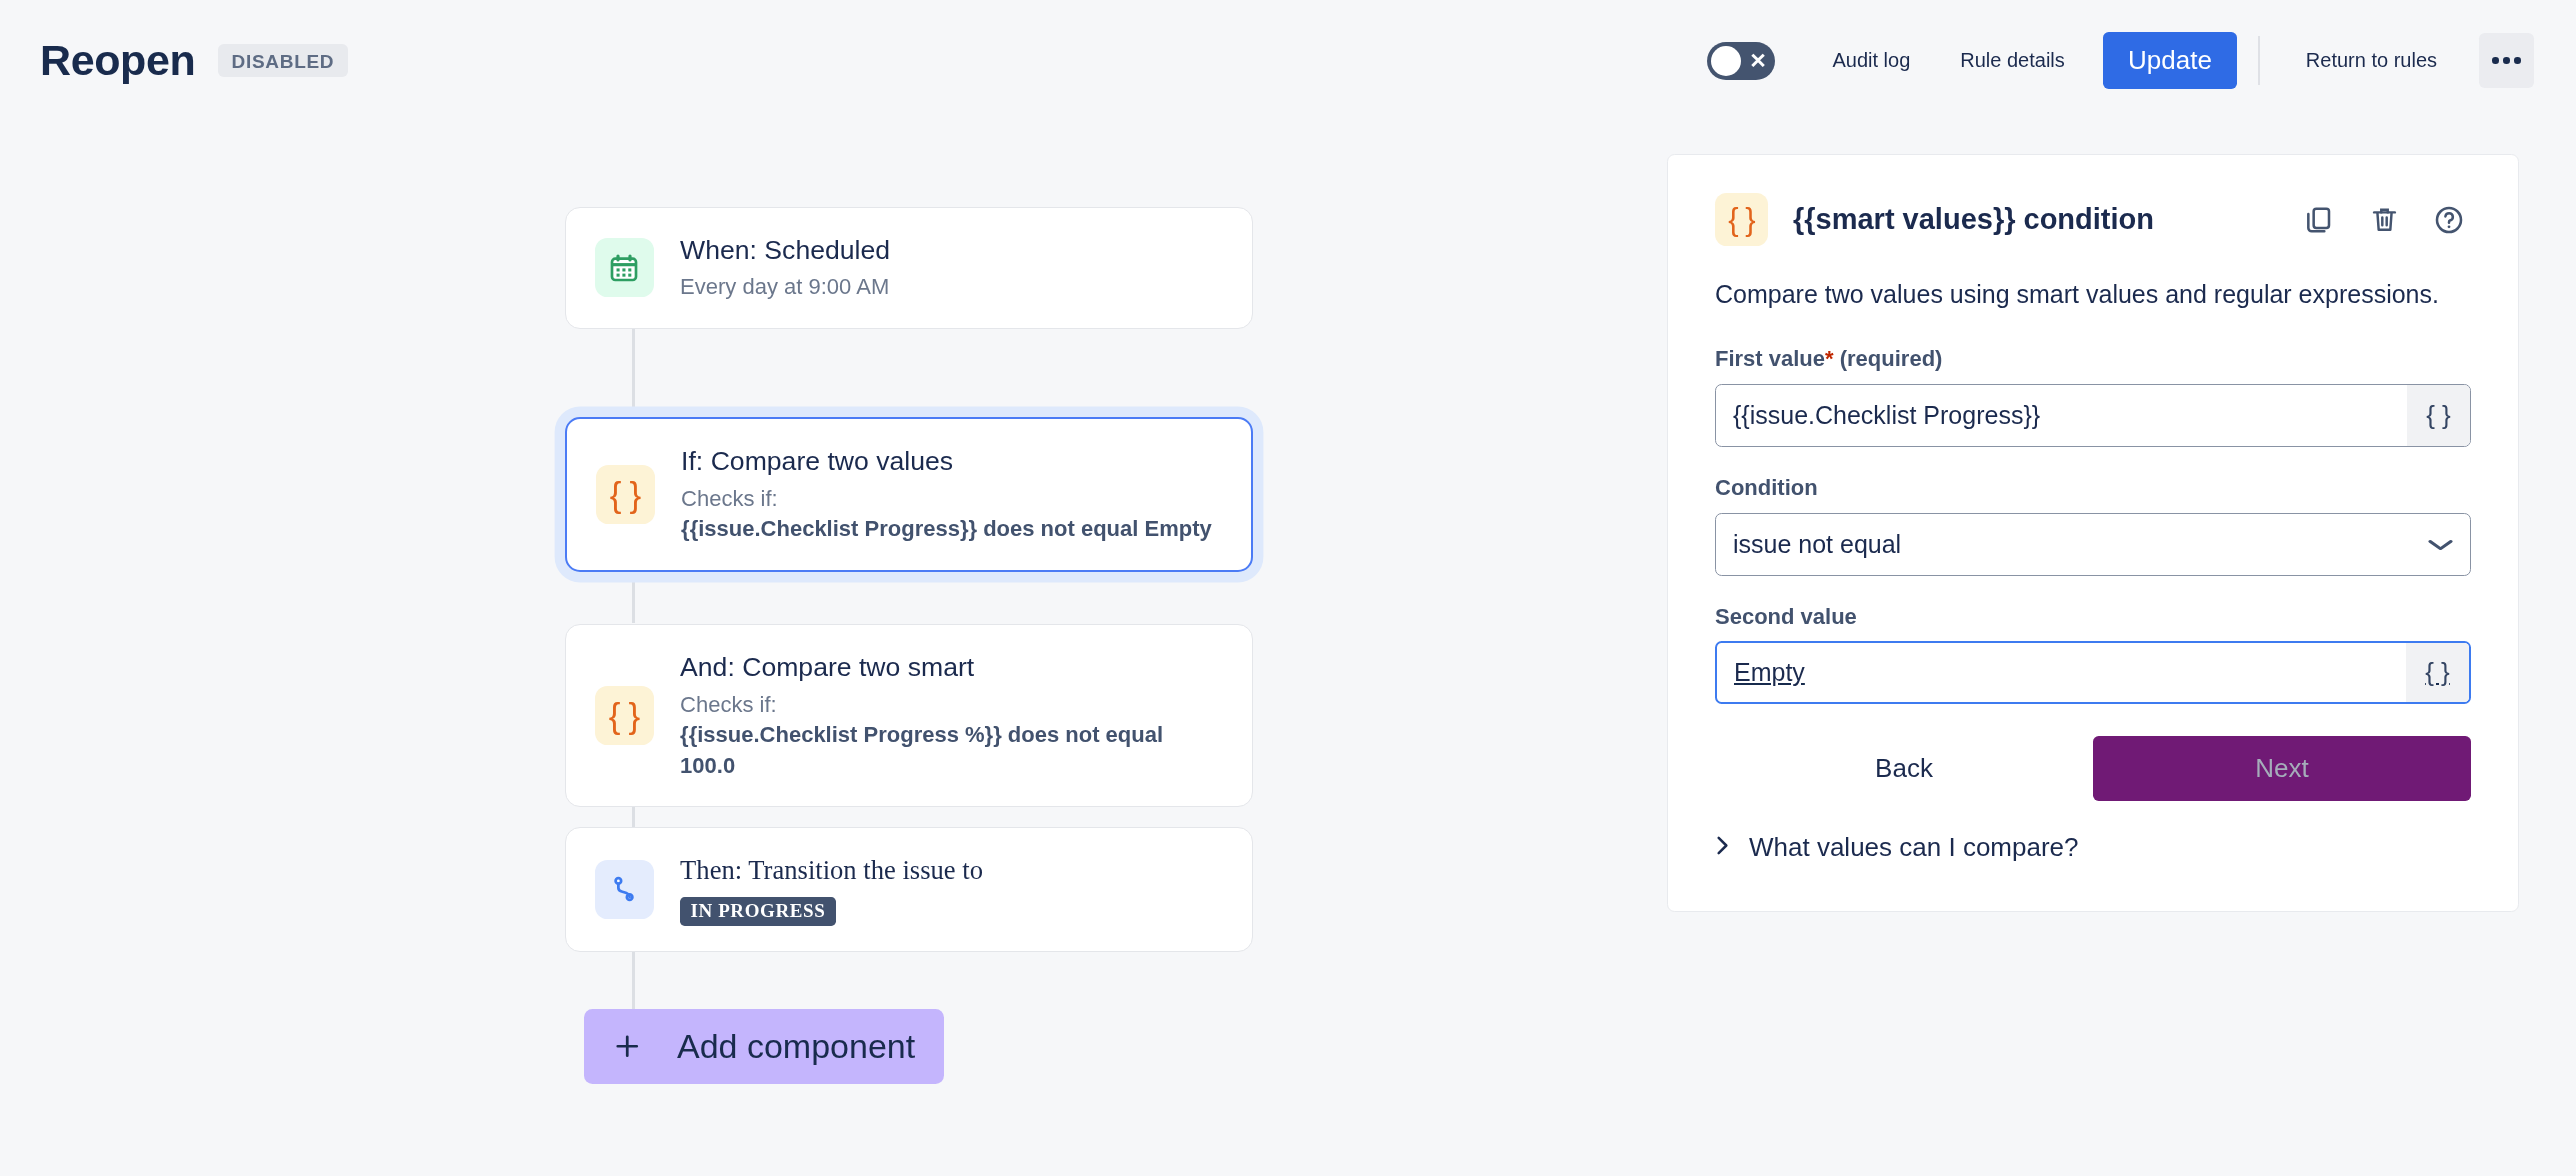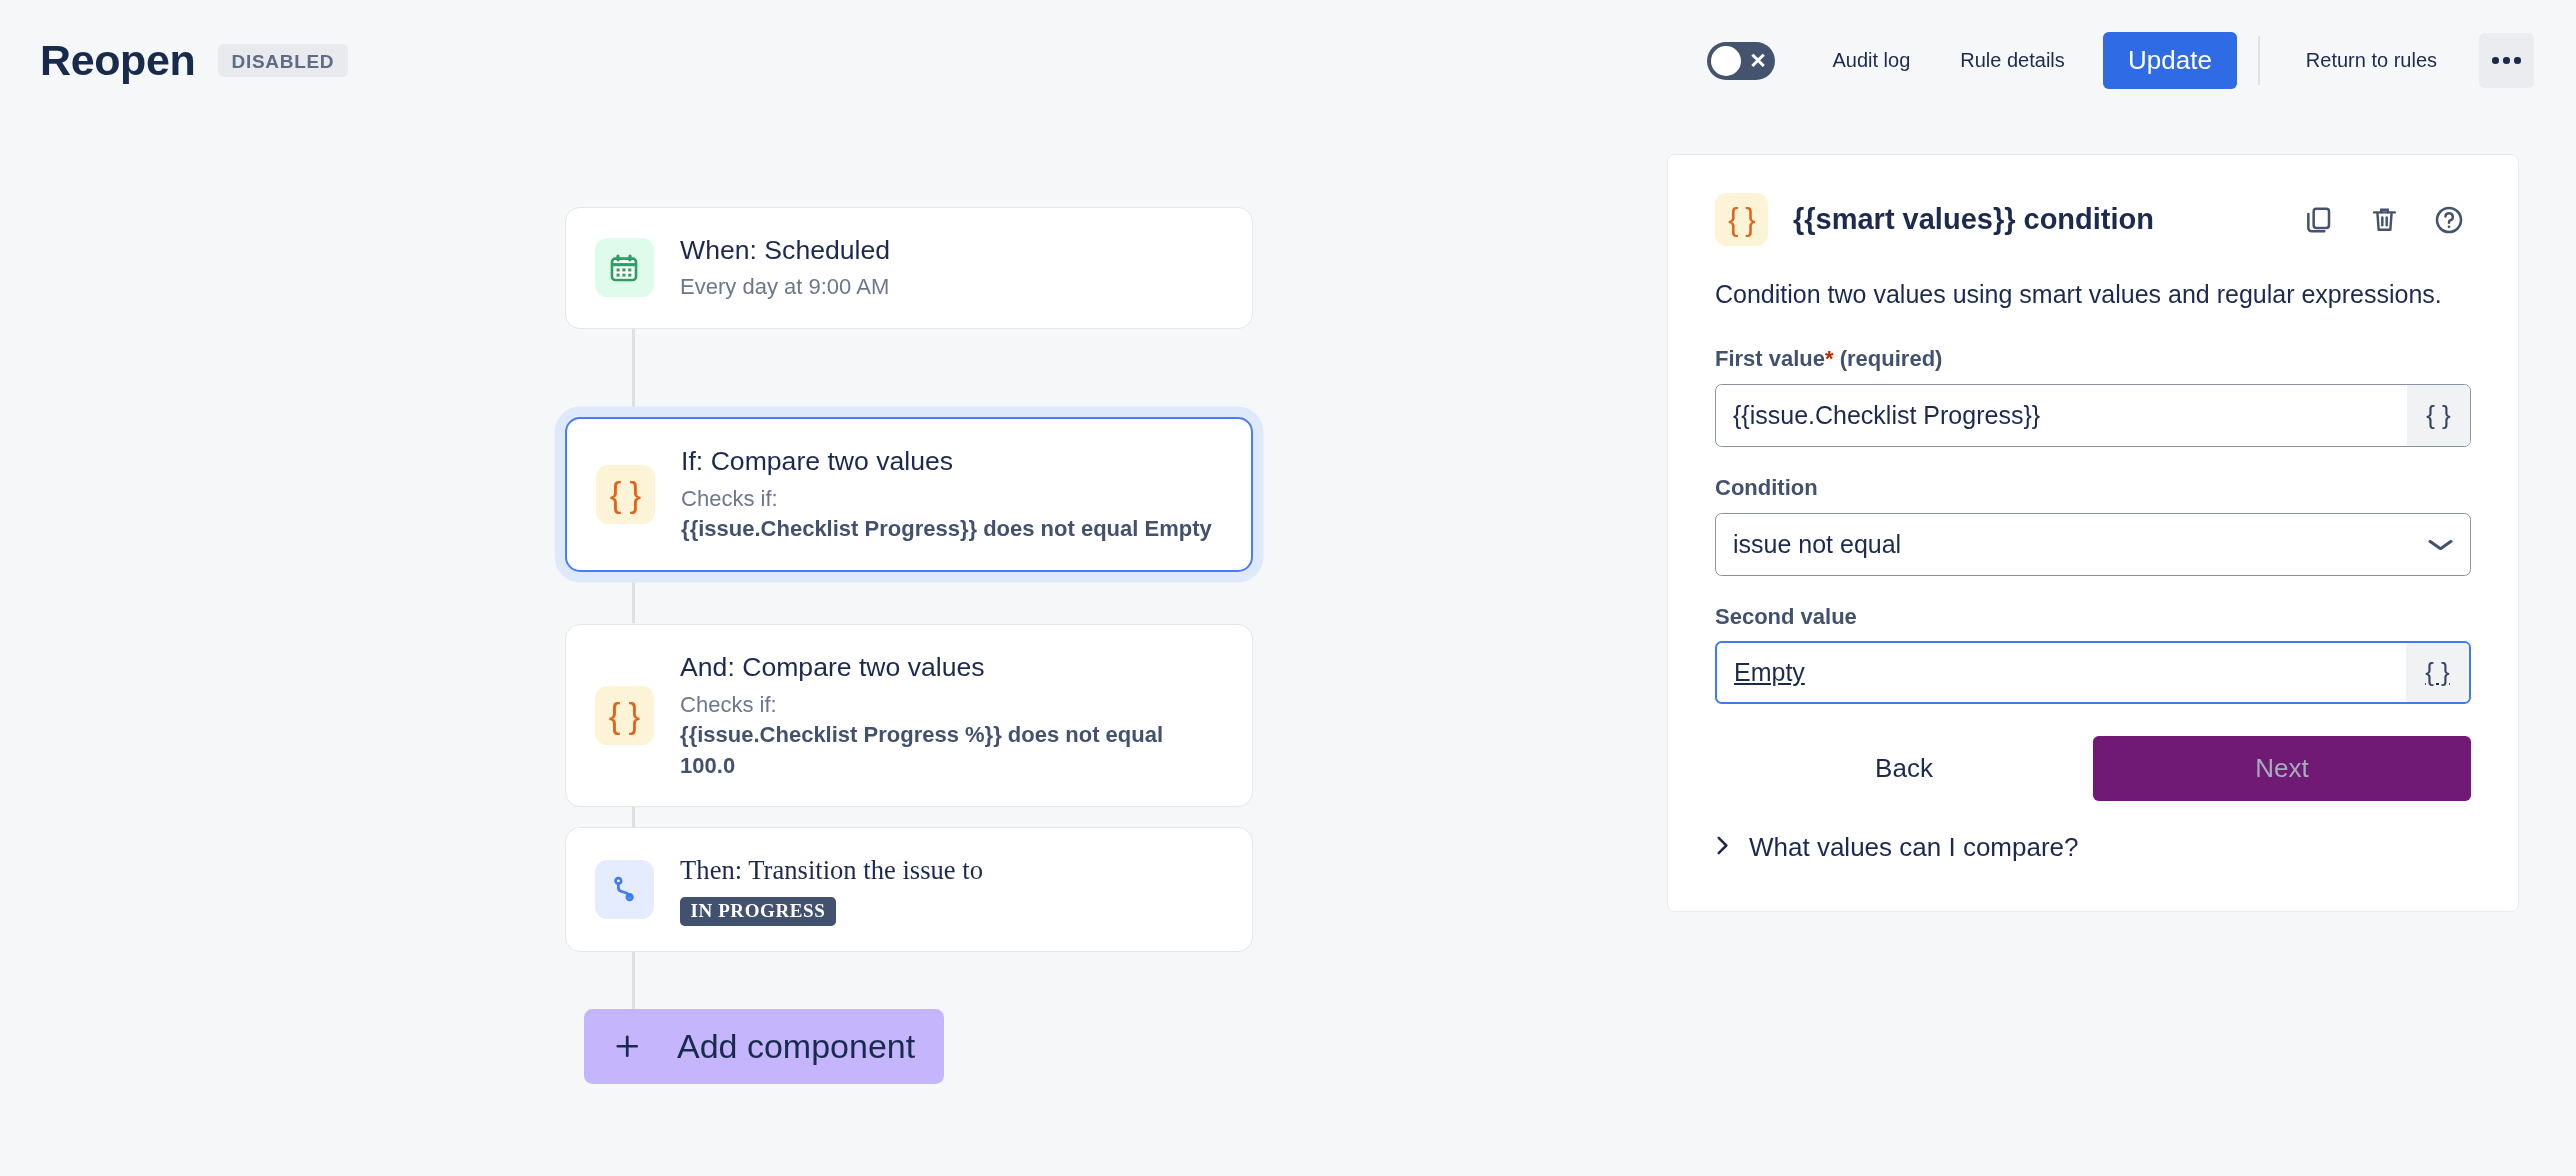--- a/index.html
+++ b/index.html
@@ -460,21 +460,21 @@
           <b>{{issue.Checklist Progress}} does not equal Empty</b>
         </div>
       </div>
     </div>
 
     <div class="card" style="position:absolute;top:446px;left:0;">
       <div class="card-icon icon-yellow">
         <span class="brace-glyph">{&nbsp;}</span>
       </div>
       <div class="card-body">
-        <div class="card-title">And: Compare two values</div>
+        <div class="card-title">And: Compare two smart</div>
         <div class="card-sub">
           <span>Checks if:</span><br>
           <b>{{issue.Checklist Progress %}} does not equal 100.0</b>
         </div>
       </div>
     </div>
 
     <div class="card" style="position:absolute;top:649px;left:0;font-family:Liberation Serif, serif;">
       <div class="card-icon icon-blue">
         <svg width="30" height="30" viewBox="0 0 24 24" fill="none" stroke="#3D7BF0" stroke-width="2.2" stroke-linecap="round">
@@ -524,21 +524,21 @@
       <button class="tool-btn">
         <svg width="32" height="32" viewBox="0 0 24 24" fill="none" stroke="#44546F" stroke-width="1.9">
           <circle cx="12" cy="12" r="9"></circle>
           <path d="M9.3 9.3a2.8 2.8 0 1 1 3.4 3.1c-.5.2-.7.7-.7 1.2v.5" stroke-linecap="round"></path>
           <circle cx="12" cy="17.1" r="1.05" fill="#44546F" stroke="none"></circle>
         </svg>
       </button>
     </div>
   </div>
 
-  <div class="panel-desc">Condition two values using smart values and regular expressions.</div>
+  <div class="panel-desc">Compare two values using smart values and regular expressions.</div>
 
   <label class="field-label">
     <span>First value</span><span class="req-star">*</span> <span class="req-note">(required)</span>
   </label>
   <div class="input-wrap">
     <input class="text-input" type="text" value="{{issue.Checklist Progress}}" style="">
     <button class="brace-btn">{ }</button>
   </div>
 
   <label class="field-label">Condition</label>

